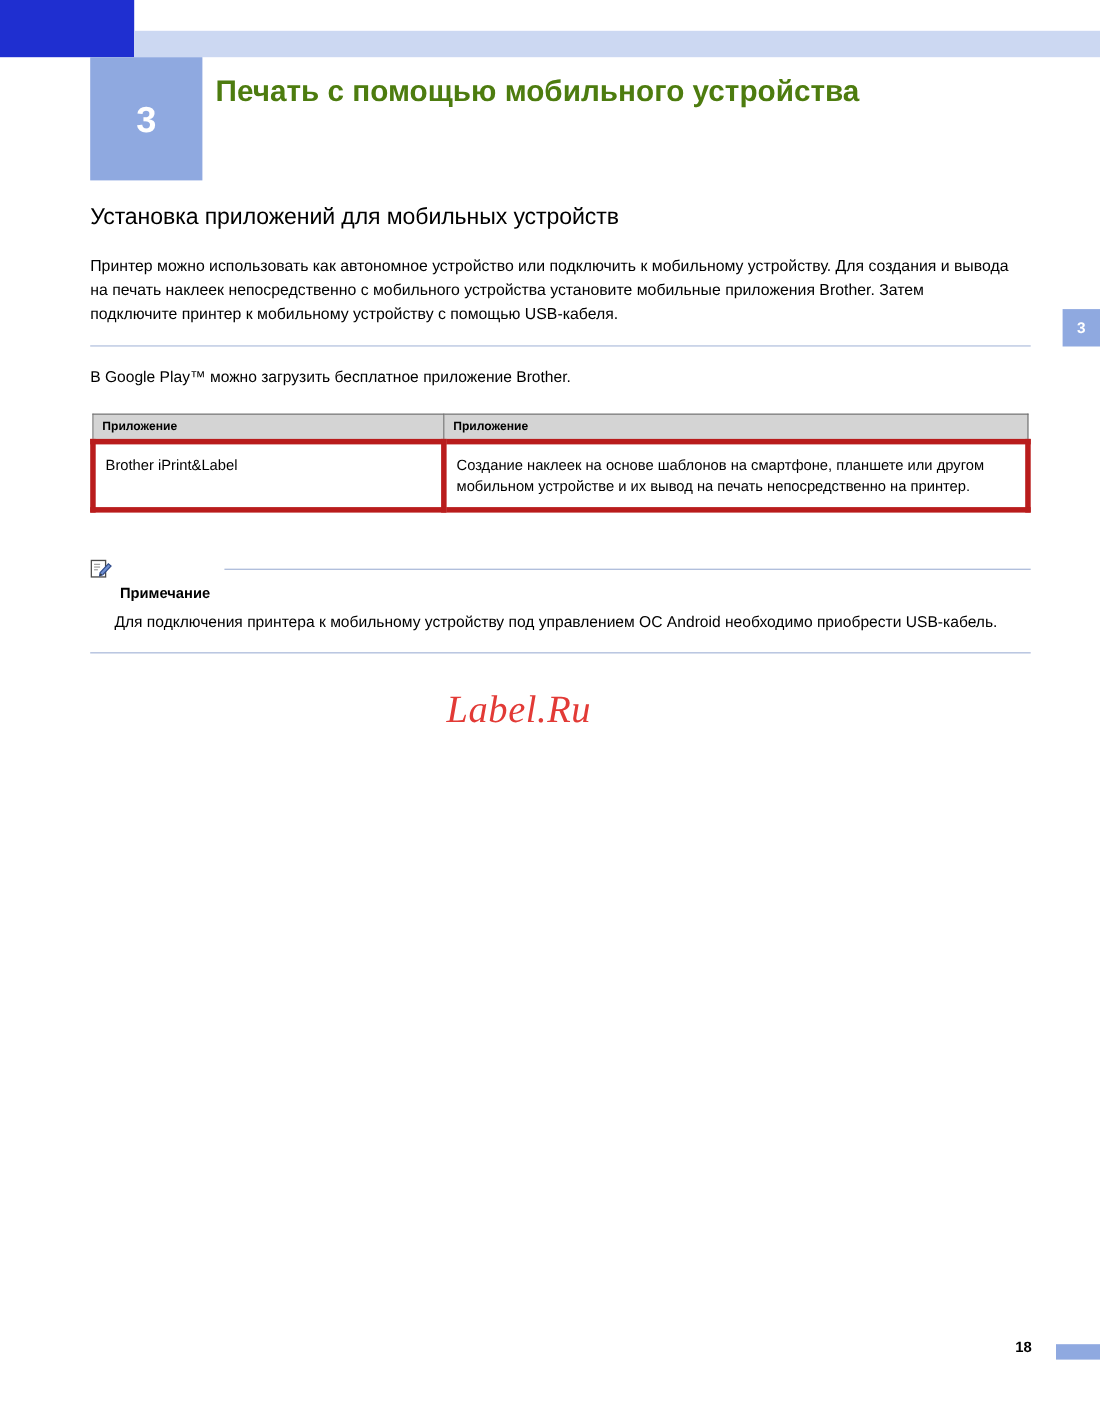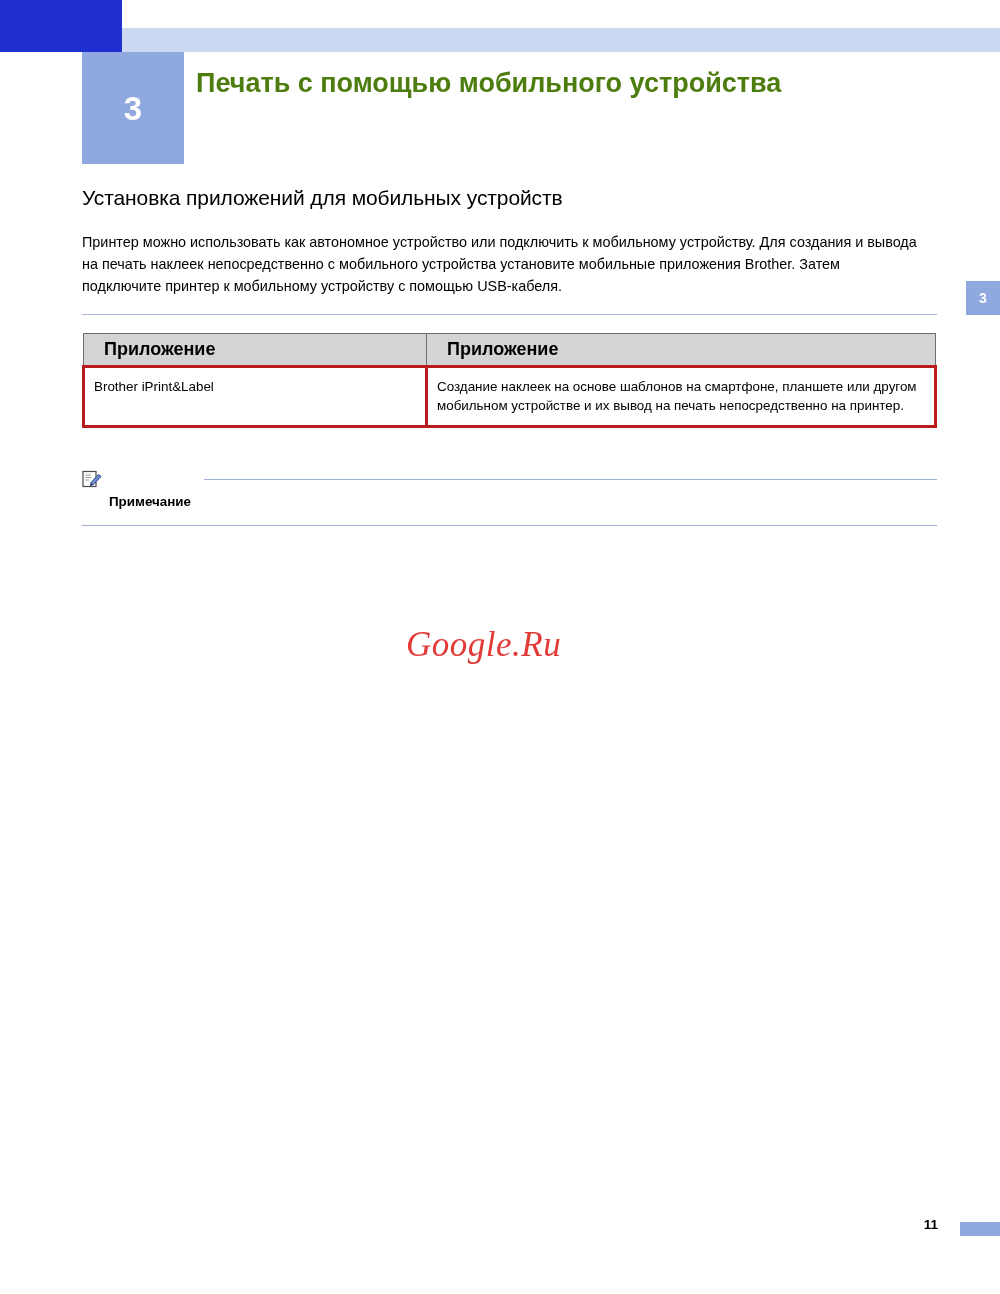--- a/index.html
+++ b/index.html
@@ -125,25 +125,25 @@
     border-collapse: collapse;
     width: 855px;
     font-size: 13.4px;
     table-layout: fixed;
   }
   table.apps th {
     background: #d4d4d4;
     border: 1px solid #6e6e6e;
     text-align: left;
     font-weight: bold;
-    padding: 5px 20px;
-    font-size: 18px;
+    padding: 5px 8px;
+    font-size: 11px;
   }
   table.apps td {
-    border: 3px solid #b91c1c;
+    border: 5px solid #b91c1c;
     padding: 9px 9px;
     vertical-align: top;
     line-height: 1.45;
   }
   .col-app { width: 302px; }
 
   
   .note {
     margin-top: 22px;
     width: 855px;
@@ -227,20 +227,21 @@
 <div class="side-tab">3</div>
 
 <div class="content">
 
   <h1 class="section">Установка приложений для мобильных устройств</h1>
 
   <p class="body-text">Принтер можно использовать как автономное устройство или подключить к мобильному устройству. Для создания и вывода на печать наклеек непосредственно с мобильного устройства установите мобильные приложения Brother. Затем подключите принтер к мобильному устройству с помощью USB-кабеля.</p>
 
   <div class="subsection-rule"></div>
 
+  <p class="intro">В Google Play™ можно загрузить бесплатное приложение Brother.</p>
 
   <table class="apps">
     <thead>
       <tr>
         <th class="col-app">Приложение</th>
         <th>Приложение</th>
       </tr>
     </thead>
     <tbody>
       <tr>
@@ -258,21 +259,22 @@
           <line x1="3.5" y1="5" x2="9" y2="5" stroke="#8a8a8a" stroke-width="0.9"></line>
           <line x1="3.5" y1="7.5" x2="9" y2="7.5" stroke="#8a8a8a" stroke-width="0.9"></line>
           <line x1="3.5" y1="10" x2="7" y2="10" stroke="#8a8a8a" stroke-width="0.9"></line>
           <path d="M9 12.5 L16.5 4.5 L19 6.5 L11.5 14.5 L8.5 15.5 Z" fill="#6f8fd0" stroke="#2e4a8a" stroke-width="1"></path>
           <path d="M8.5 15.5 L9.4 13.2 L11 14.6 Z" fill="#3a3a3a"></path>
         </svg>
       </span>
       <span class="note-title">Примечание</span>
       <span class="note-head-rule"></span>
     </div>
+    <p class="note-body">Для подключения принтера к мобильному устройству под управлением ОС Android необходимо приобрести USB-кабель.</p>
     <div class="note-bottom-rule"></div>
   </div>
 
 </div>
 
-<div class="watermark">Google.Ru</div>
-
-<div class="page-number">11</div>
+<div class="watermark">Label.Ru</div>
+
+<div class="page-number">18</div>
 <div class="footer-mark"></div>
 
 </body></html>

